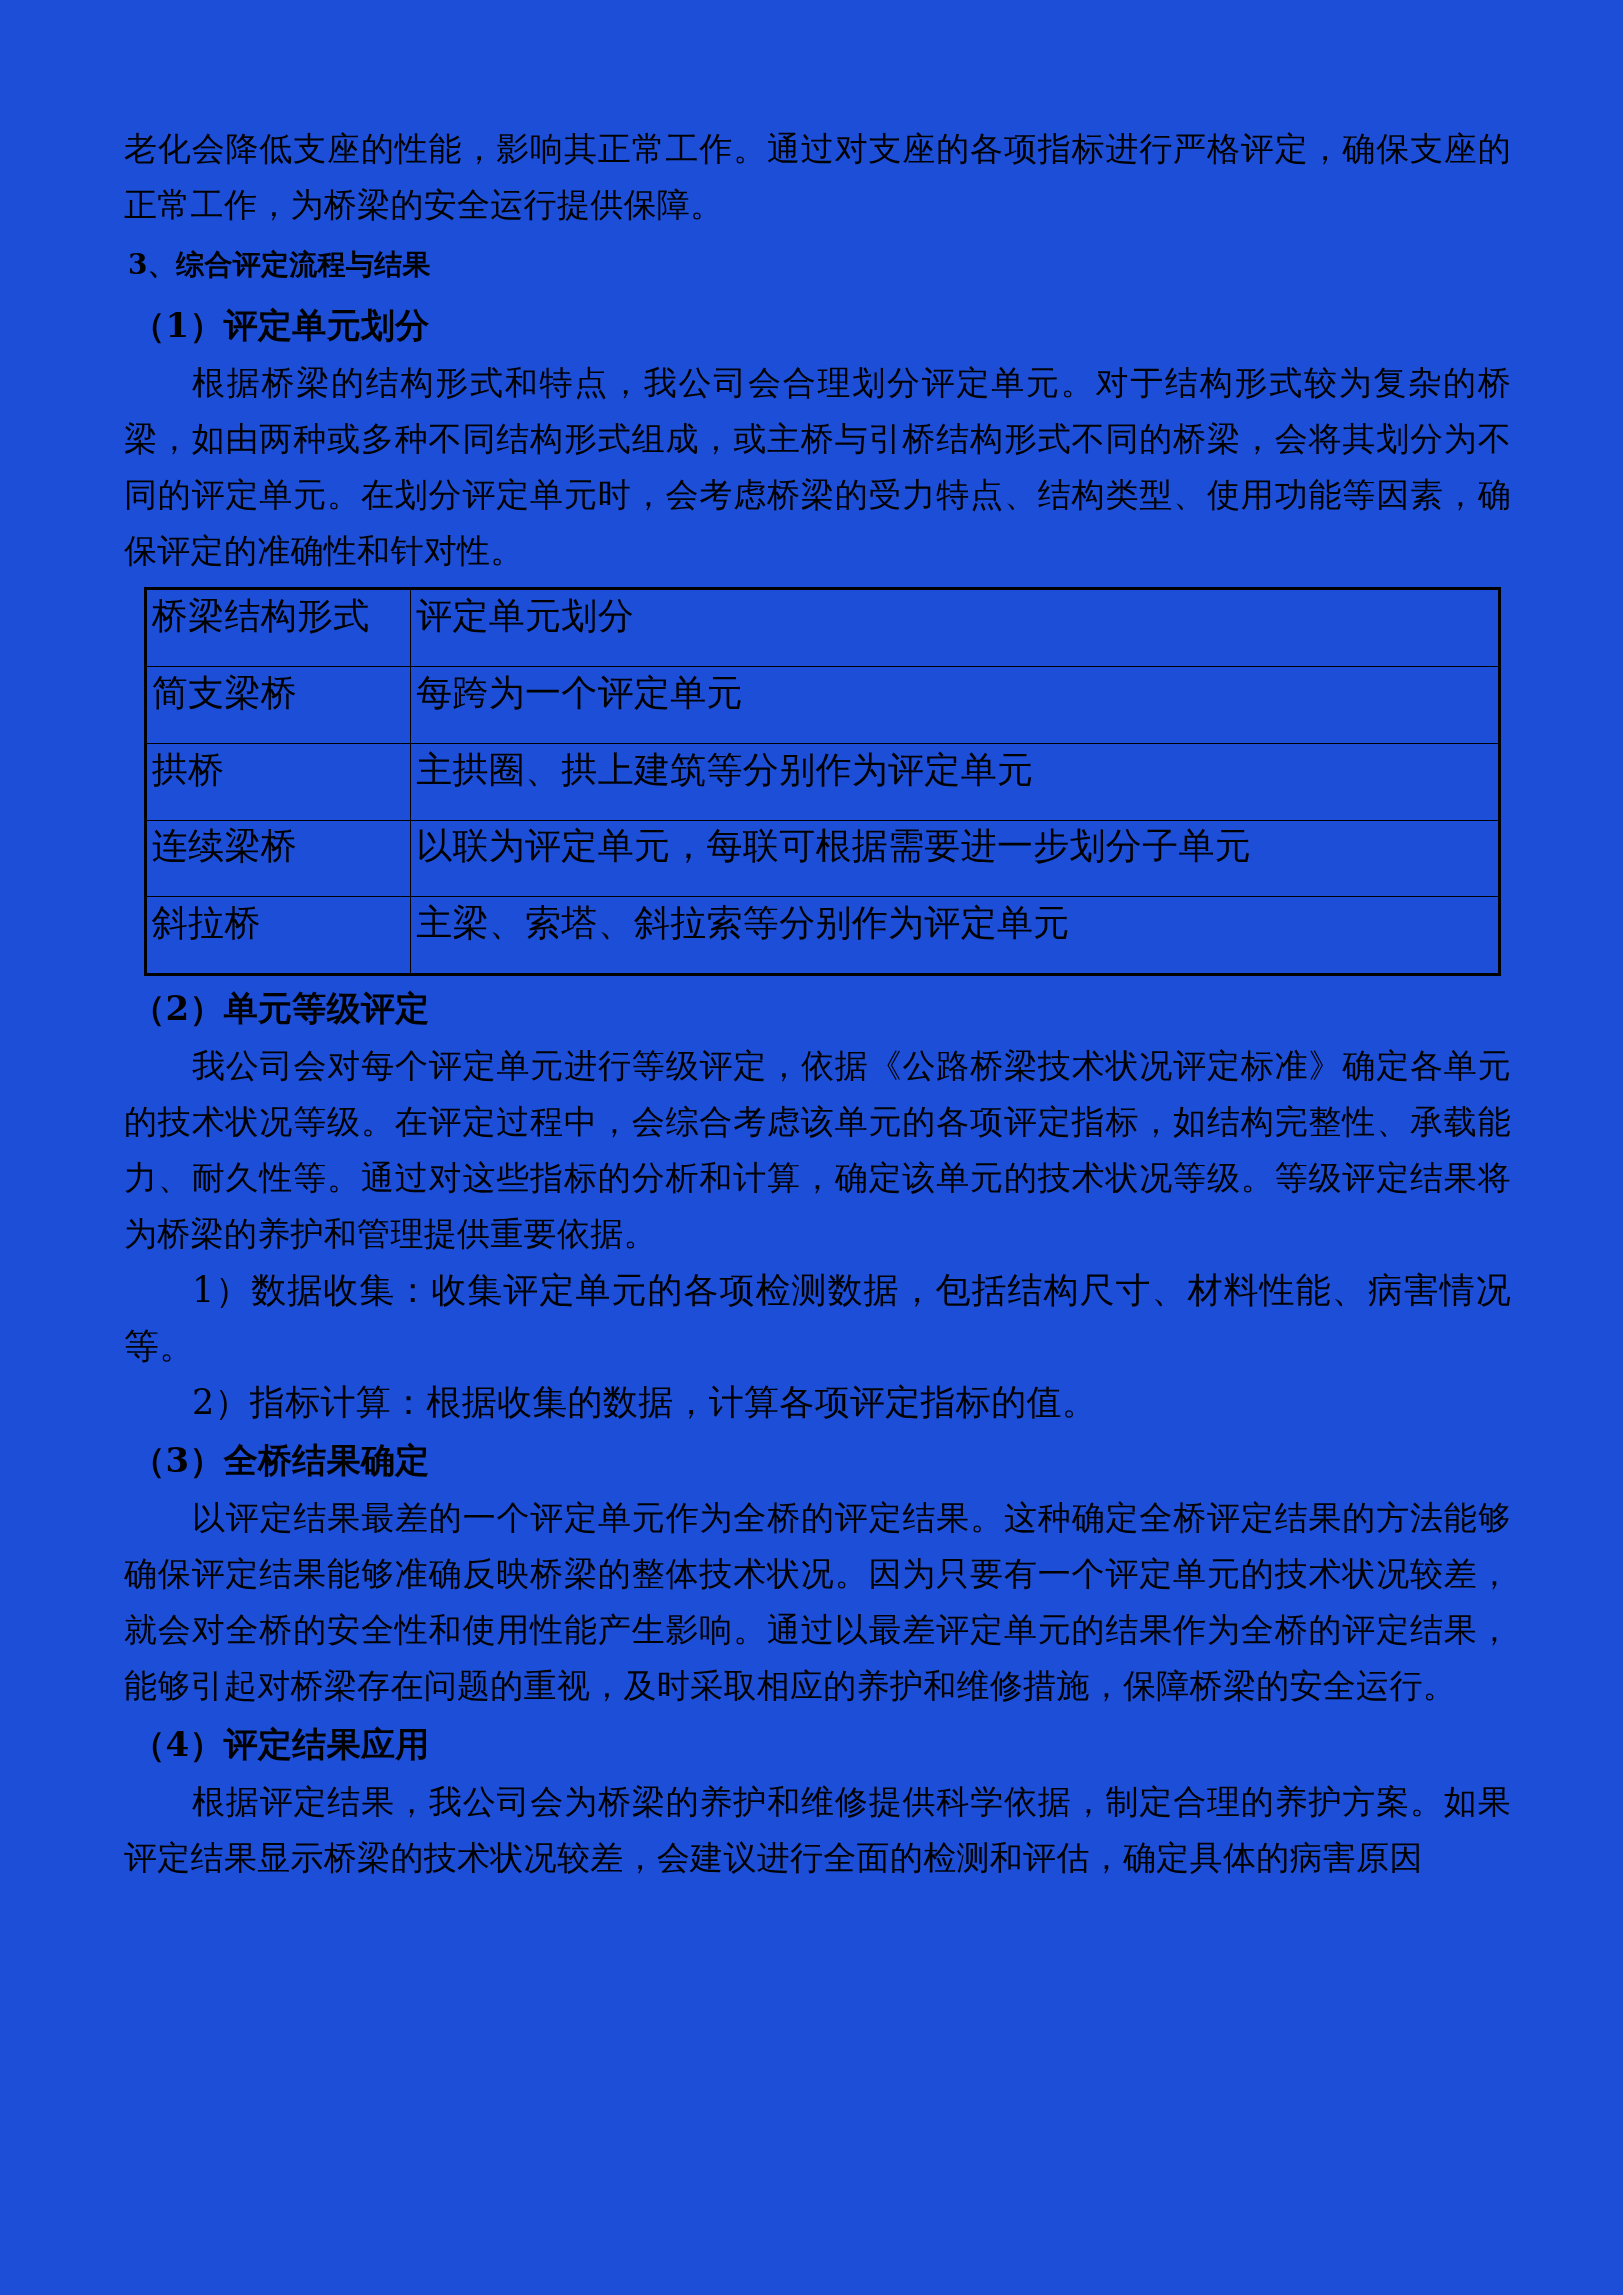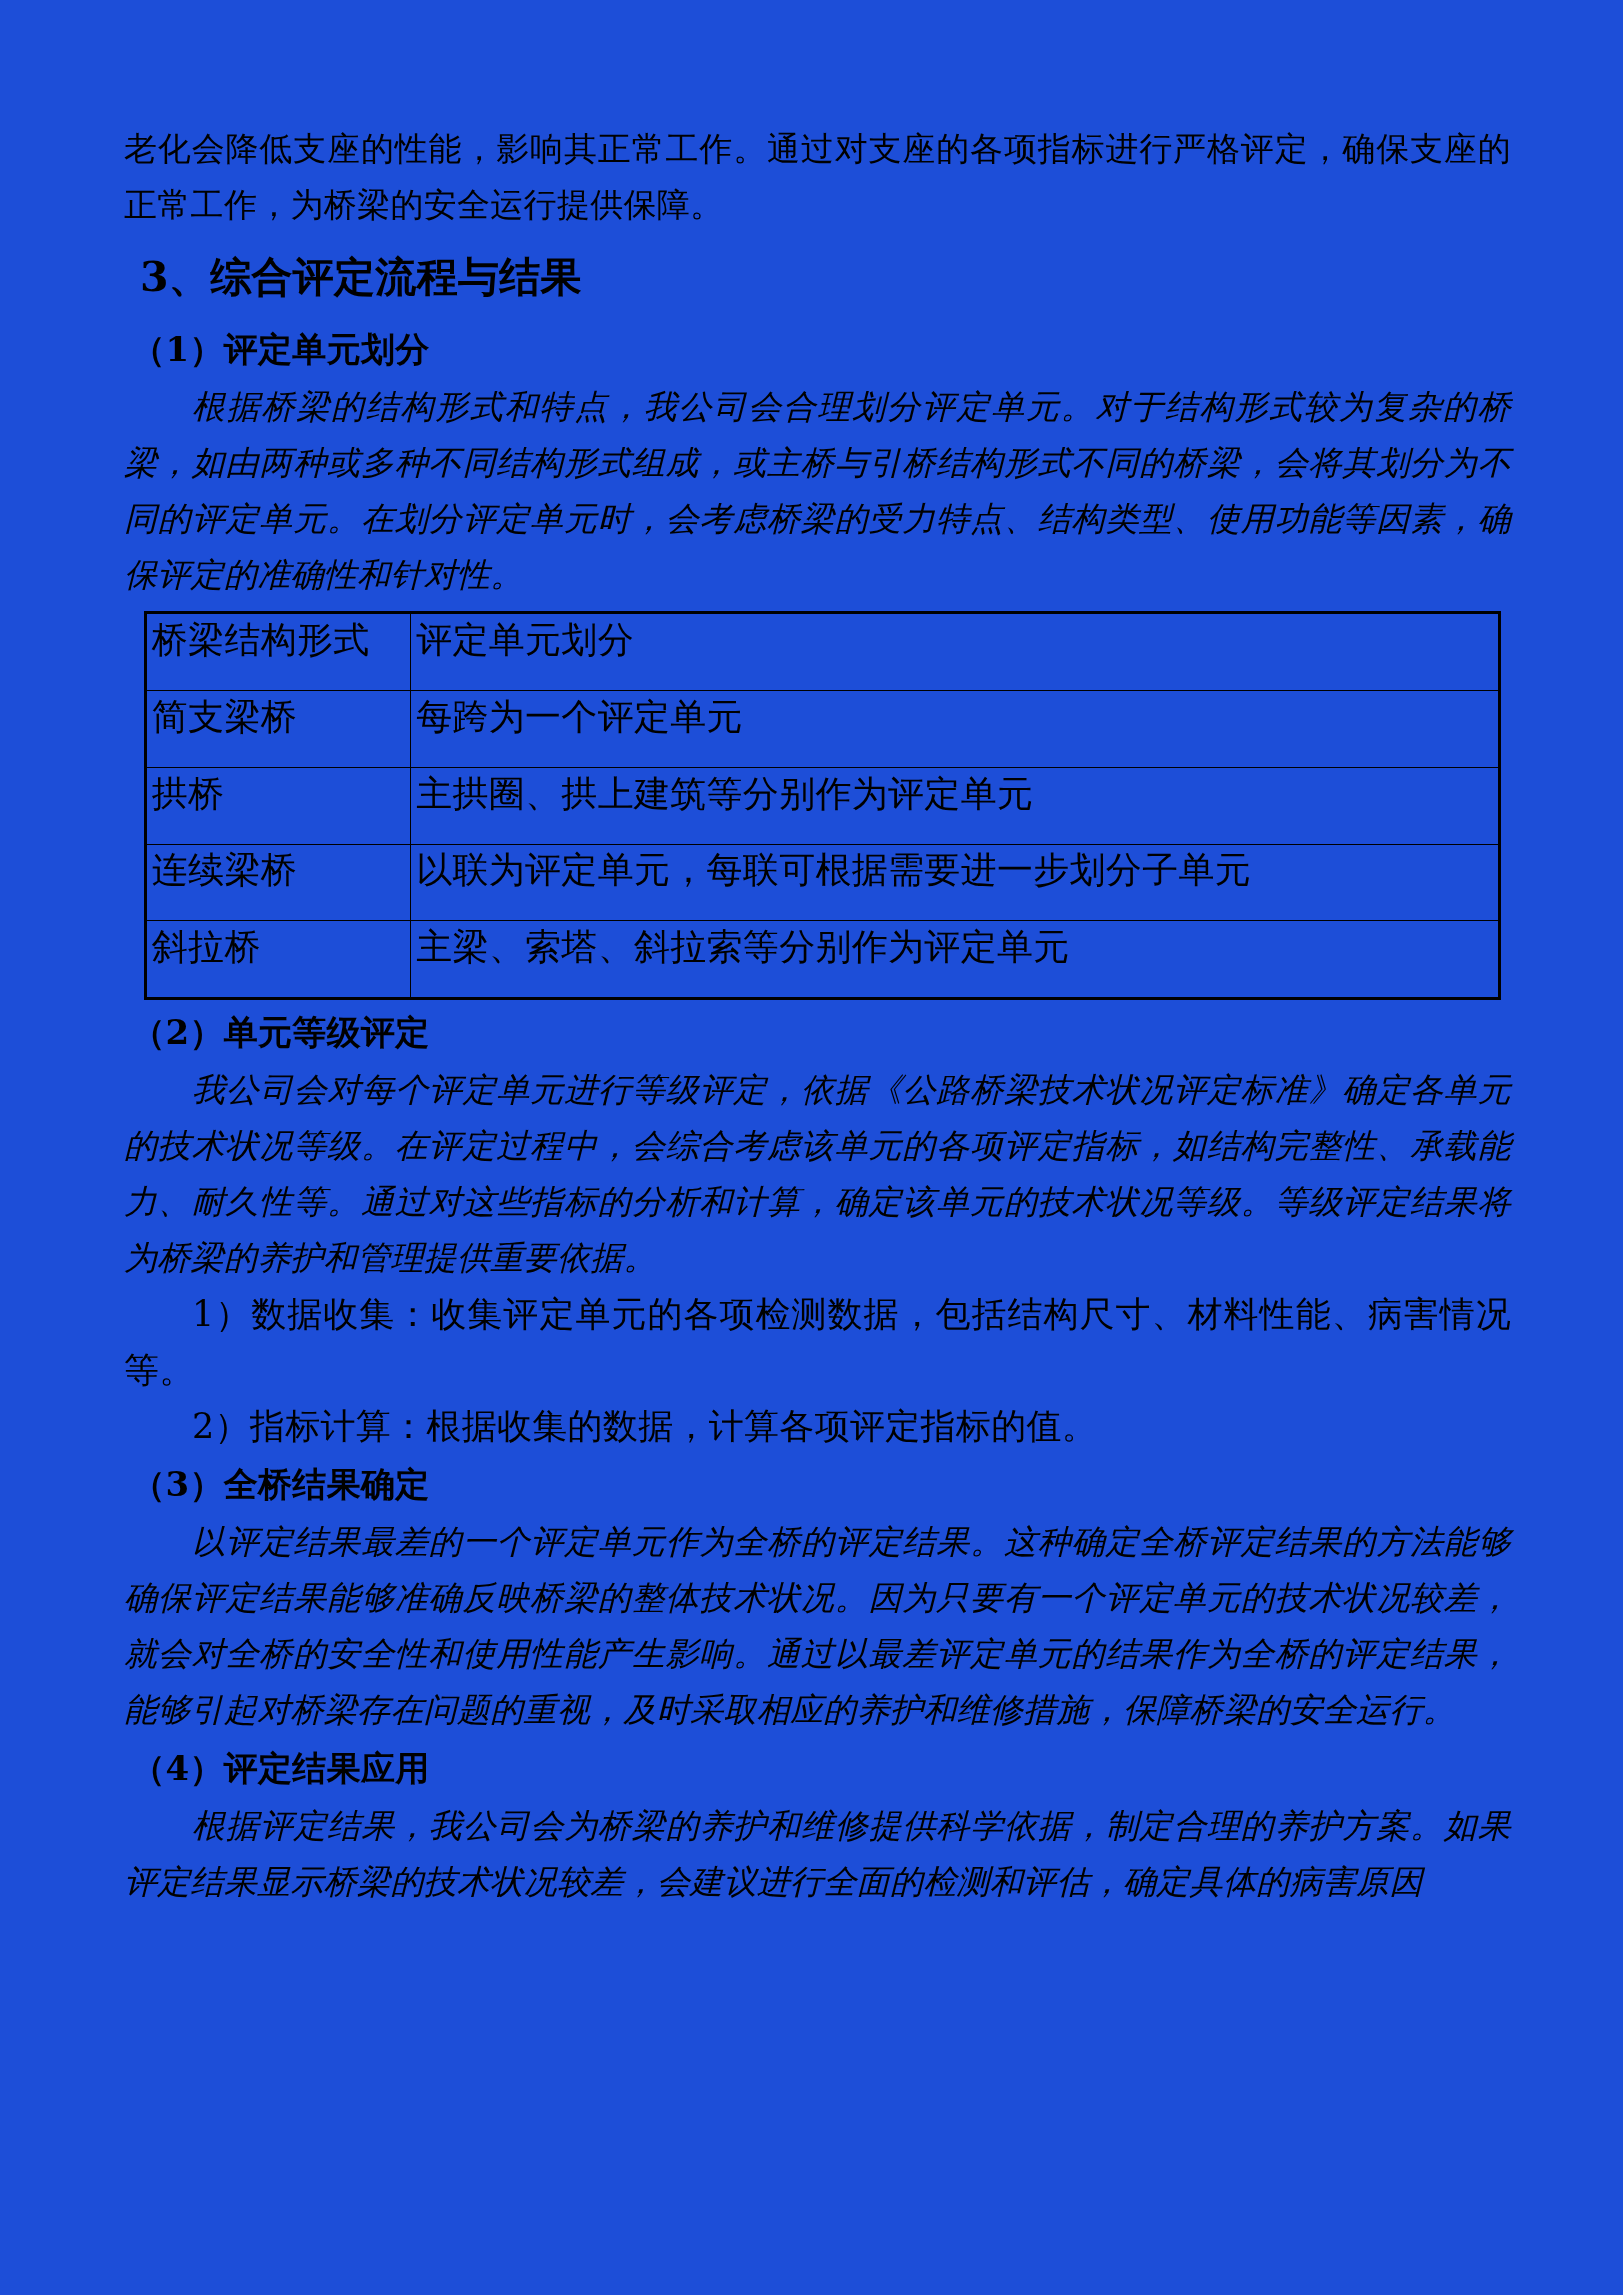--- a/index.html
+++ b/index.html
@@ -28,27 +28,26 @@
   .para {
     font-size: 33px;
     line-height: 56px;
     text-align: justify;
     text-justify: inter-ideograph;
     margin: 0;
     letter-spacing: 0.3px;
   }
   .para-indent {
     text-indent: 68px;
-    font-style: italic;
   }
   .heading {
-    font-size: 41px;
+    font-size: 28px;
     line-height: 56px;
     font-weight: bold;
-    margin: 16px;
+    margin: 4px;
     letter-spacing: 0.3px;
   }
   .heading-sub {
     font-size: 34px;
     line-height: 56px;
     font-weight: bold;
     margin: 2px;
     padding-left: 5.2px;
     letter-spacing: 0.3px;
   }

